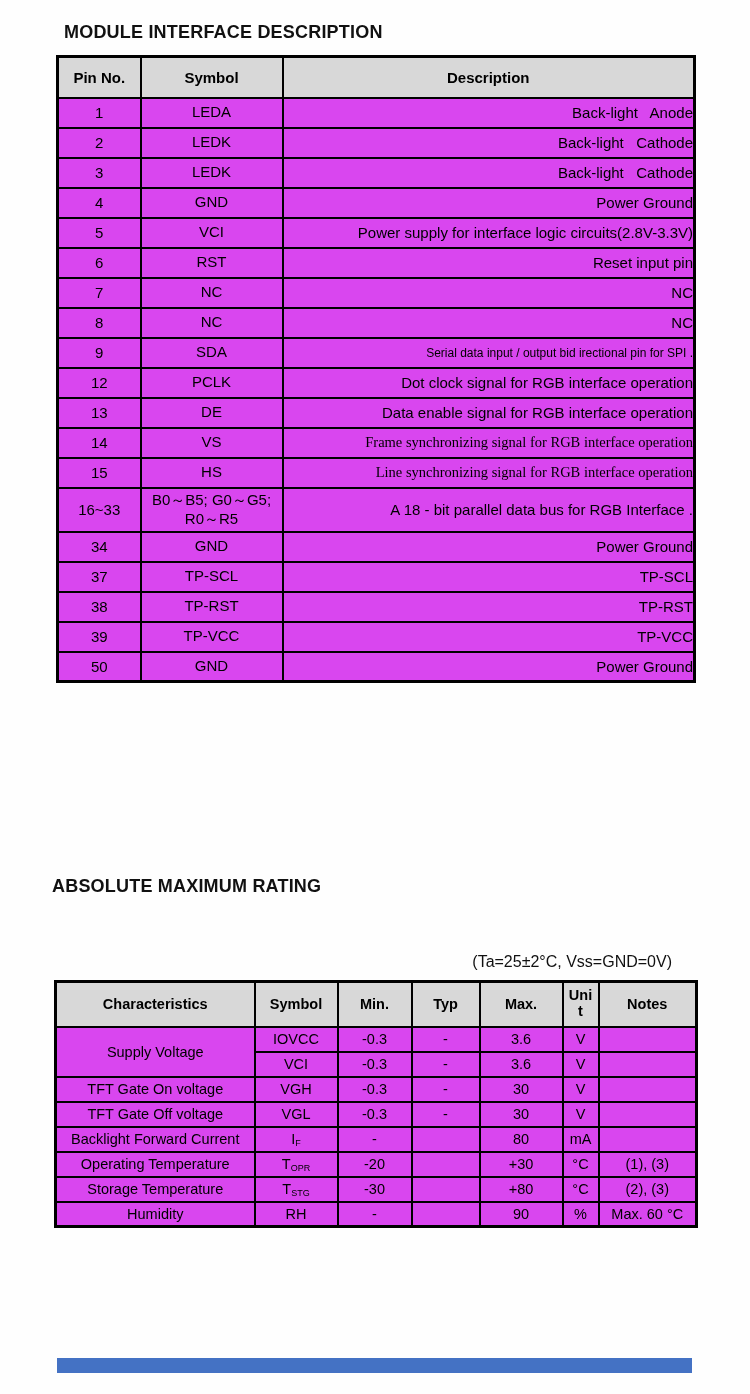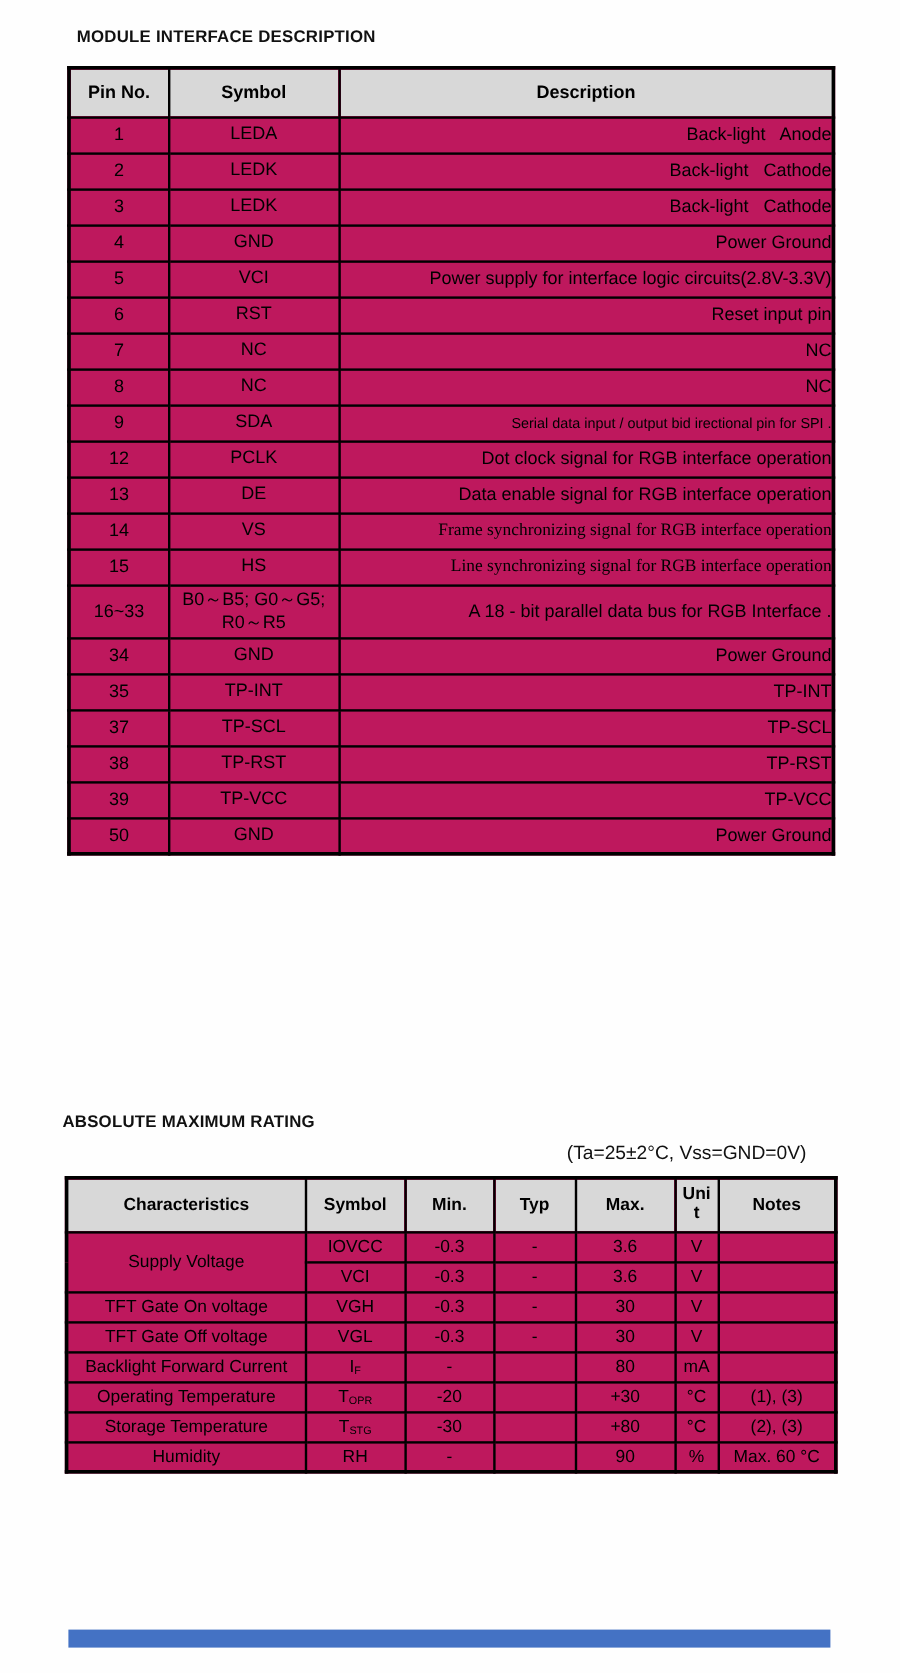--- a/index.html
+++ b/index.html
@@ -8,45 +8,45 @@
     width: 750px; height: 1394px;
     font-family: "Liberation Sans", sans-serif;
     color: #000;
     position: relative;
     overflow: hidden;
   }
   .page { position: absolute; inset: 0; background: #fefefe; }
 
   .sec-title {
     position: absolute;
-    font-size: 14px;
+    font-size: 18px;
     font-weight: bold;
     letter-spacing: 0.2px;
     color: #111;
     white-space: nowrap;
   }
   #title1 { left: 64px; top: 22px; }
-  #title2 { left: 52px; top: 926px; }
+  #title2 { left: 52px; top: 876px; }
 
   .cond-note {
     position: absolute;
     left: 54px; top: 953px;
     width: 638px;
     text-align: right;
     padding-right: 20px;
     font-size: 16px;
     color: #111;
   }
 
   table {
     position: absolute;
     border-collapse: collapse;
     table-layout: fixed;
     border: 3px solid #000;
-    background: #be185d;
+    background: #d946ef;
   }
   th, td {
     border: 2px solid #000;
     font-size: 15px;
     text-align: center;
     vertical-align: middle;
     overflow: hidden;
   }
   thead th {
     background: #d8d8d8;
@@ -170,25 +170,20 @@
         <tr class="tall">
           <td>16~33</td>
           <td class="sym">B0～B5; G0～G5;
 R0～R5</td>
           <td class="desc">A 18 - bit parallel data bus for RGB Interface .</td>
         </tr>
         <tr>
           <td>34</td>
           <td class="sym">GND</td>
           <td class="desc">Power Ground</td>
-        </tr>
-        <tr>
-          <td>35</td>
-          <td class="sym">TP-INT</td>
-          <td class="desc">TP-INT</td>
         </tr>
         <tr>
           <td>37</td>
           <td class="sym">TP-SCL</td>
           <td class="desc">TP-SCL</td>
         </tr>
         <tr>
           <td>38</td>
           <td class="sym">TP-RST</td>
           <td class="desc">TP-RST</td>

